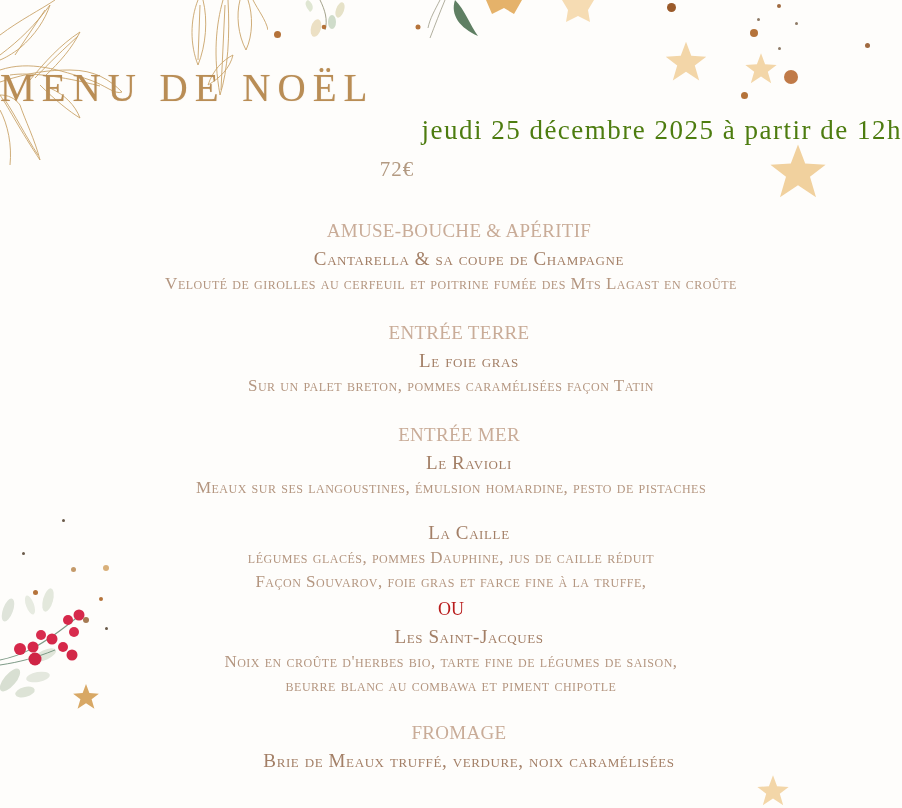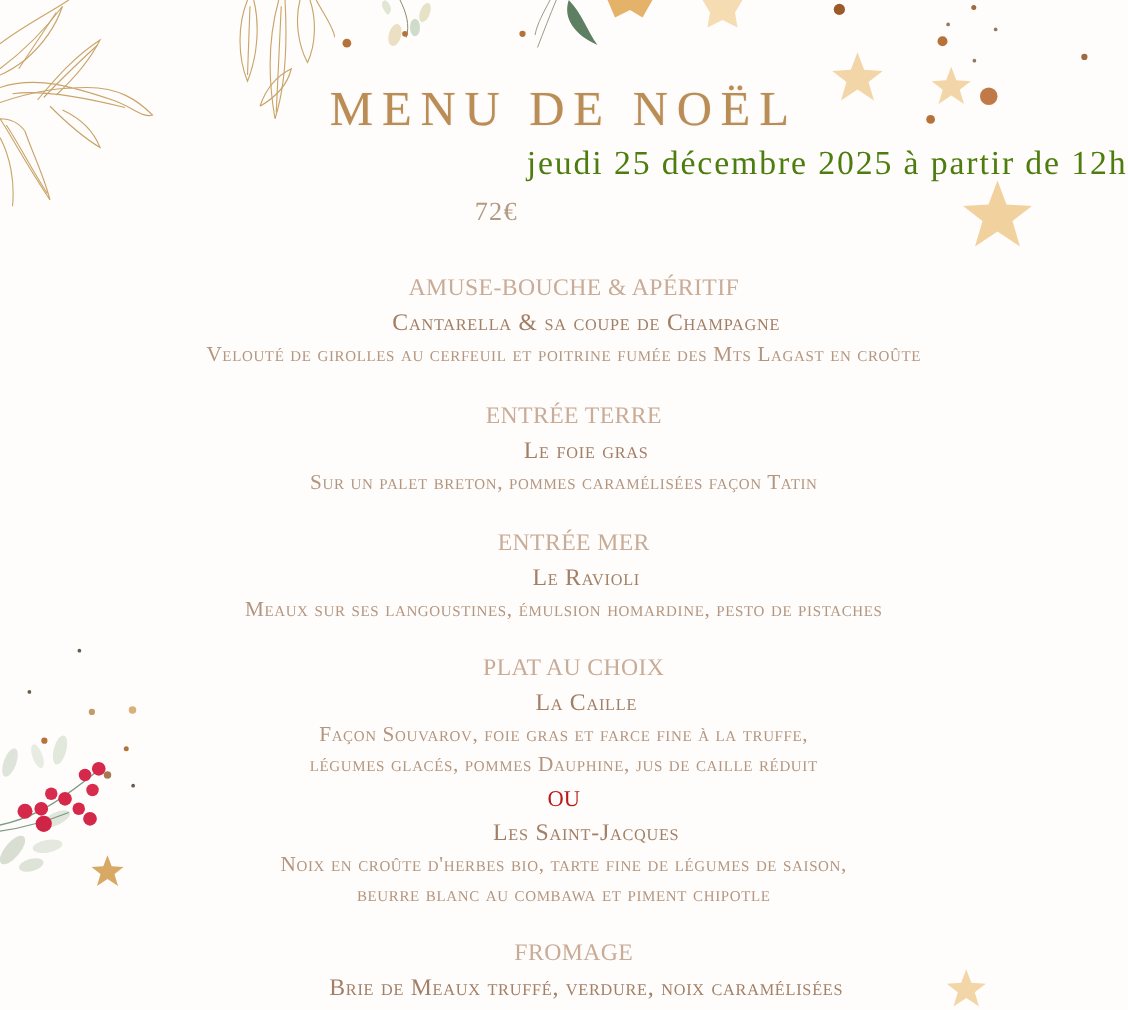--- a/index.html
+++ b/index.html
@@ -6,21 +6,21 @@
   body {
     width:902px; height:808px; overflow:hidden; position:relative;
     background:#fefdfb;
     font-family:"DejaVu Serif","Liberation Serif",serif;
     color:#a88a70;
   }
   .page { position:absolute; left:0; top:0; width:902px; height:808px; }
   .deco { position:absolute; pointer-events:none; }
 
   .title {
-    position:absolute; left:0; width:902px; top:66px; text-align:center;
+    position:absolute; left:0; width:902px; top:66px; text-align:left;
     font-family:"Liberation Serif",serif;
     font-size:39px; letter-spacing:7px; color:#b98d55;
     text-shadow:0 0 1px rgba(160,110,50,0.35);
     line-height:44px;
   }
   .date {
     position:absolute; left:0; width:902px; top:114px; text-align:right;
     font-family:"Liberation Serif",serif;
     font-size:27px; letter-spacing:1.5px; color:#4d7c0f; line-height:32px;
   }
@@ -188,24 +188,23 @@
     <div class="gap"></div>
 
     <div>
       <div class="section-title">ENTRÉE MER</div>
       <div class="dish">Le Ravioli</div>
       <div class="desc">Meaux sur ses langoustines, émulsion homardine, pesto de pistaches</div>
     </div>
     <div class="gap" style="height:20px"></div>
 
     <div>
-      <div class="section-title">PLAT AU CHOIX</div>
       <div class="dish">La Caille</div>
+      <div class="desc">légumes glacés, pommes Dauphine, jus de caille réduit</div>
       <div class="desc">Façon Souvarov, foie gras et farce fine à la truffe,</div>
-      <div class="desc">légumes glacés, pommes Dauphine, jus de caille réduit</div>
       <div class="or">OU</div>
       <div class="dish">Les Saint-Jacques</div>
       <div class="desc">Noix en croûte d'herbes bio, tarte fine de légumes de saison,</div>
       <div class="desc">beurre blanc au combawa et piment chipotle</div>
     </div>
     <div class="gap" style="height:20px"></div>
 
     <div>
       <div class="section-title">FROMAGE</div>
       <div class="dish">Brie de Meaux truffé, verdure, noix caramélisées</div>

